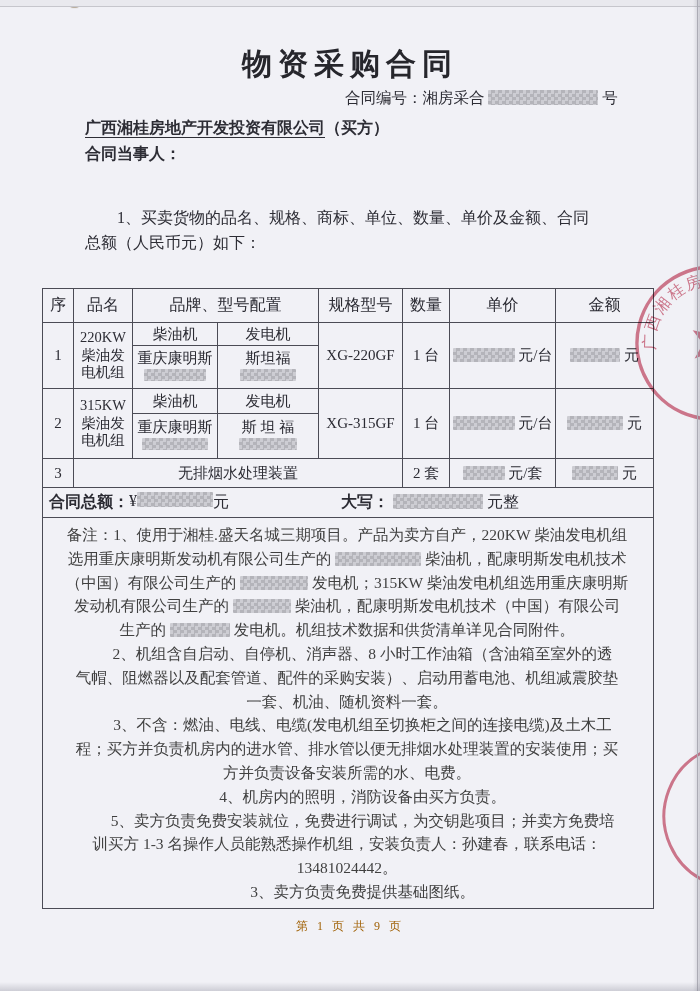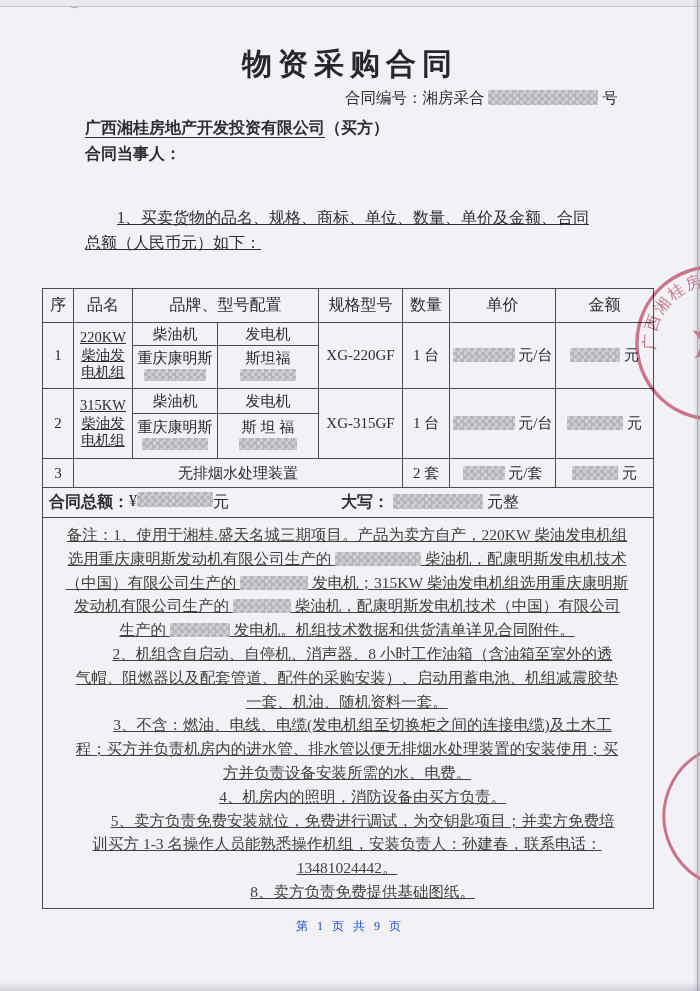--- a/index.html
+++ b/index.html
@@ -23,21 +23,21 @@
     position:absolute;top:44px;left:0;width:700px;text-align:center;
     font-size:30px;font-weight:bold;letter-spacing:6px;color:#26262c;margin:0;
   }
   .contract-no{position:absolute;top:88px;left:345px;font-size:15.5px;white-space:nowrap;}
 
   .parties{position:absolute;top:115px;left:85px;font-size:16px;font-weight:bold;line-height:25.5px;}
   .party-name{border-bottom:1.5px solid #2d2d35;padding-bottom:1px;}
 
   .intro{position:absolute;top:206px;left:85px;width:540px;font-size:16px;line-height:24.5px;}
   .intro p{margin:0;text-indent:2em;}
-  .preline{white-space:pre-line;text-decoration:underline;}
+  .preline{white-space:pre-line;}
 
   
   table.goods{
     position:absolute;top:288px;left:42px;width:611px;
     border-collapse:collapse;table-layout:fixed;
     font-size:15px;color:#2b2b33;
   }
   table.goods td,table.goods th{
     border:1.5px solid #4b4b55;text-align:center;vertical-align:middle;
     padding:0;font-weight:normal;overflow:hidden;
@@ -64,21 +64,21 @@
   .redact{
     display:inline-block;height:14px;width:50px;
     background-color:#bfbfc5;
     background-image:repeating-conic-gradient(#b4b4ba 0% 25%, #cdcdd3 0% 50%);
     background-size:7px 7px;border-radius:1px;vertical-align:-2px;
   }
   .redact.block{display:block;margin:2px auto 4px auto;}
 
   .footer{
     position:absolute;top:918px;left:0;width:700px;text-align:center;
-    font-size:12px;letter-spacing:3px;color:#1d4ed8;
+    font-size:12px;letter-spacing:3px;color:#a16207;
   }
 
   .seal{position:absolute;mix-blend-mode:multiply;opacity:.82;}
   .seal-buyer{left:628px;top:258px;transform:rotate(14deg);}
   .seal-seller{left:656px;top:736px;transform:rotate(-24deg);}
 </style>
 </head>
 <body>
 
 <div class="page">
@@ -200,21 +200,21 @@
         <div class="remarks-box preline"><p class="remark-para first"><span>备注：</span>1、使用于湘桂.盛天名城三期项目。产品为卖方自产，220KW 柴油发电机组
 选用重庆康明斯发动机有限公司生产的 <span class="redact" style="width: 86px;"></span> 柴油机，配康明斯发电机技术
 （中国）有限公司生产的 <span class="redact" style="width: 68px;"></span> 发电机；315KW 柴油发电机组选用重庆康明斯
 发动机有限公司生产的 <span class="redact" style="width: 58px;"></span> 柴油机，配康明斯发电机技术（中国）有限公司
 生产的 <span class="redact" style="width: 60px;"></span> 发电机。机组技术数据和供货清单详见合同附件。</p><p class="remark-para">2、机组含自启动、自停机、消声器、8 小时工作油箱（含油箱至室外的透
 气帽、阻燃器以及配套管道、配件的采购安装）、启动用蓄电池、机组减震胶垫
 一套、机油、随机资料一套。</p><p class="remark-para">3、不含：燃油、电线、电缆(发电机组至切换柜之间的连接电缆)及土木工
 程；买方并负责机房内的进水管、排水管以便无排烟水处理装置的安装使用；买
 方并负责设备安装所需的水、电费。</p><p class="remark-para">4、机房内的照明，消防设备由买方负责。</p><p class="remark-para">5、卖方负责免费安装就位，免费进行调试，为交钥匙项目；并卖方免费培
 训买方 1-3 名操作人员能熟悉操作机组，安装负责人：孙建春，联系电话：
-13481024442。</p><p class="remark-para">8、卖方负责免费提供基础图纸。</p></div>
+13481024442。</p><p class="remark-para">3、卖方负责免费提供基础图纸。</p></div>
       </td>
     </tr>
   </tbody>
     </table>
 
   <div class="footer">第 1 页 共 9 页</div>
 
   <svg class="seal seal-buyer" width="170" height="170" viewBox="0 0 170 170">
     <circle cx="85" cy="85" r="76" fill="none" stroke="#cf5f76" stroke-width="3.5"></circle>
     <polygon points="85,61 90.9,76.9 107.8,77.6 94.5,88.1 99.1,104.4 85,95 70.9,104.4 75.5,88.1 62.2,77.6 79.1,76.9" fill="#cf5f76"></polygon>

